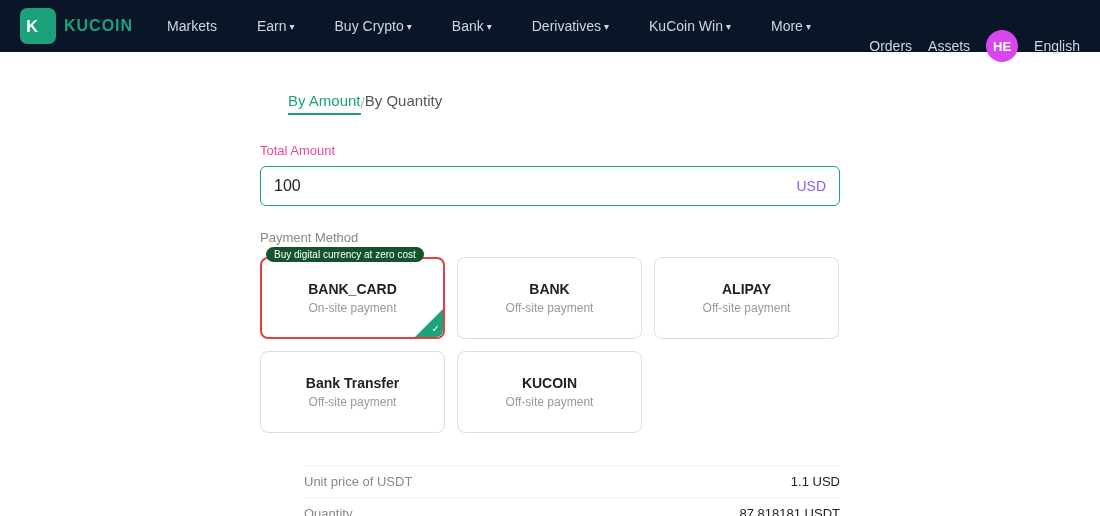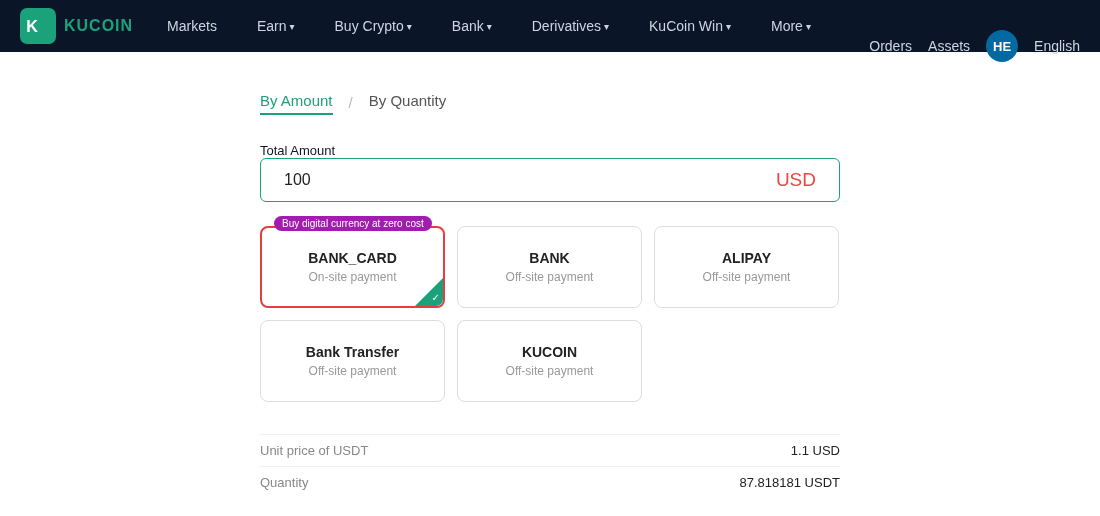--- a/index.html
+++ b/index.html
@@ -48,21 +48,21 @@
     }
     .nav-text-btn {
       color: #cdd5e0;
       font-size: 14px;
       cursor: pointer;
     }
     .avatar-circle {
       width: 32px;
       height: 32px;
       border-radius: 50%;
-      background: #0369a1;
+      background: #d946ef;
       color: #fff;
       display: flex;
       align-items: center;
       justify-content: center;
       font-size: 13px;
       font-weight: 600;
       cursor: pointer;
     }
     .nav-lang {
       color: #cdd5e0;
@@ -71,22 +71,23 @@
     }
 
     
     .main {
       padding: 40px 260px;
     }
 
     
     .tab-row {
       display: flex;
-      gap: 16px;
+      gap: 0;
       margin-bottom: 28px;
+      margin-left: 28px;
     }
     .tab {
       font-size: 15px;
       cursor: pointer;
       padding-bottom: 4px;
     }
     .tab.active {
       color: #1ba27a;
       border-bottom: 2px solid #1ba27a;
     }
@@ -95,42 +96,43 @@
     }
     .tab-divider {
       color: #bbb;
       font-size: 15px;
       margin-top: 2px;
     }
 
     
     .field-label {
       font-size: 13px;
-      color: #0f172a;
+      color: #ec4899;
+      margin-bottom: 8px;
     }
     .amount-input-wrap {
       display: flex;
       align-items: center;
       border: 1.5px solid #1ba27a;
       border-radius: 6px;
-      padding: 10px 23px;
+      padding: 10px 13px;
       margin-bottom: 24px;
       background: #fff;
     }
     .amount-input {
       flex: 1;
       border: none;
       outline: none;
       font-size: 16px;
       color: #222;
       background: transparent;
     }
     .amount-currency {
-      font-size: 19px;
-      color: #ef4444;
+      font-size: 14px;
+      color: #8b5cf6;
     }
 
     
     .section-label {
       font-size: 13px;
       color: #888;
       margin-bottom: 12px;
     }
     .payment-grid {
       display: grid;
@@ -151,22 +153,22 @@
       flex-direction: column;
       align-items: center;
       justify-content: center;
     }
     .payment-card.selected {
       border: 2px solid #e53e3e;
     }
     .payment-card .promo-badge {
       position: absolute;
       top: -12px;
-      left: 12px;
-      background: #a21caf;
+      left: 4px;
+      background: #14532d;
       color: #fff;
       font-size: 10px;
       padding: 2px 8px;
       border-radius: 10px;
       white-space: nowrap;
     }
     .payment-card .check-corner {
       position: absolute;
       bottom: 0;
       right: 0;
@@ -197,20 +199,21 @@
       color: #999;
     }
 
     
     .summary-row {
       display: flex;
       justify-content: space-between;
       align-items: center;
       padding: 8px 0;
       border-top: 1px solid #f0f0f0;
+      margin-left: 44px;
     }
     .summary-label {
       font-size: 13px;
       color: #888;
     }
     .summary-value {
       font-size: 13px;
       color: #222;
     }
   </style>
@@ -269,20 +272,21 @@
     <span class="tab-divider">/</span>
     <span class="tab inactive">By Quantity</span>
   </div>
 
   <div class="field-label">Total Amount</div>
   <div class="amount-input-wrap">
     <input class="amount-input" type="text" value="100" style="">
     <span class="amount-currency">USD</span>
   </div>
 
+  <div class="section-label">Payment Method</div>
   <div class="payment-grid">
 
     <div class="payment-card selected">
       <span class="promo-badge">Buy digital currency at zero cost</span>
       <div class="payment-name">BANK_CARD</div>
       <div class="payment-sub">On-site payment</div>
       <div class="check-corner">
         <span class="check">✓</span>
       </div>
     </div>

